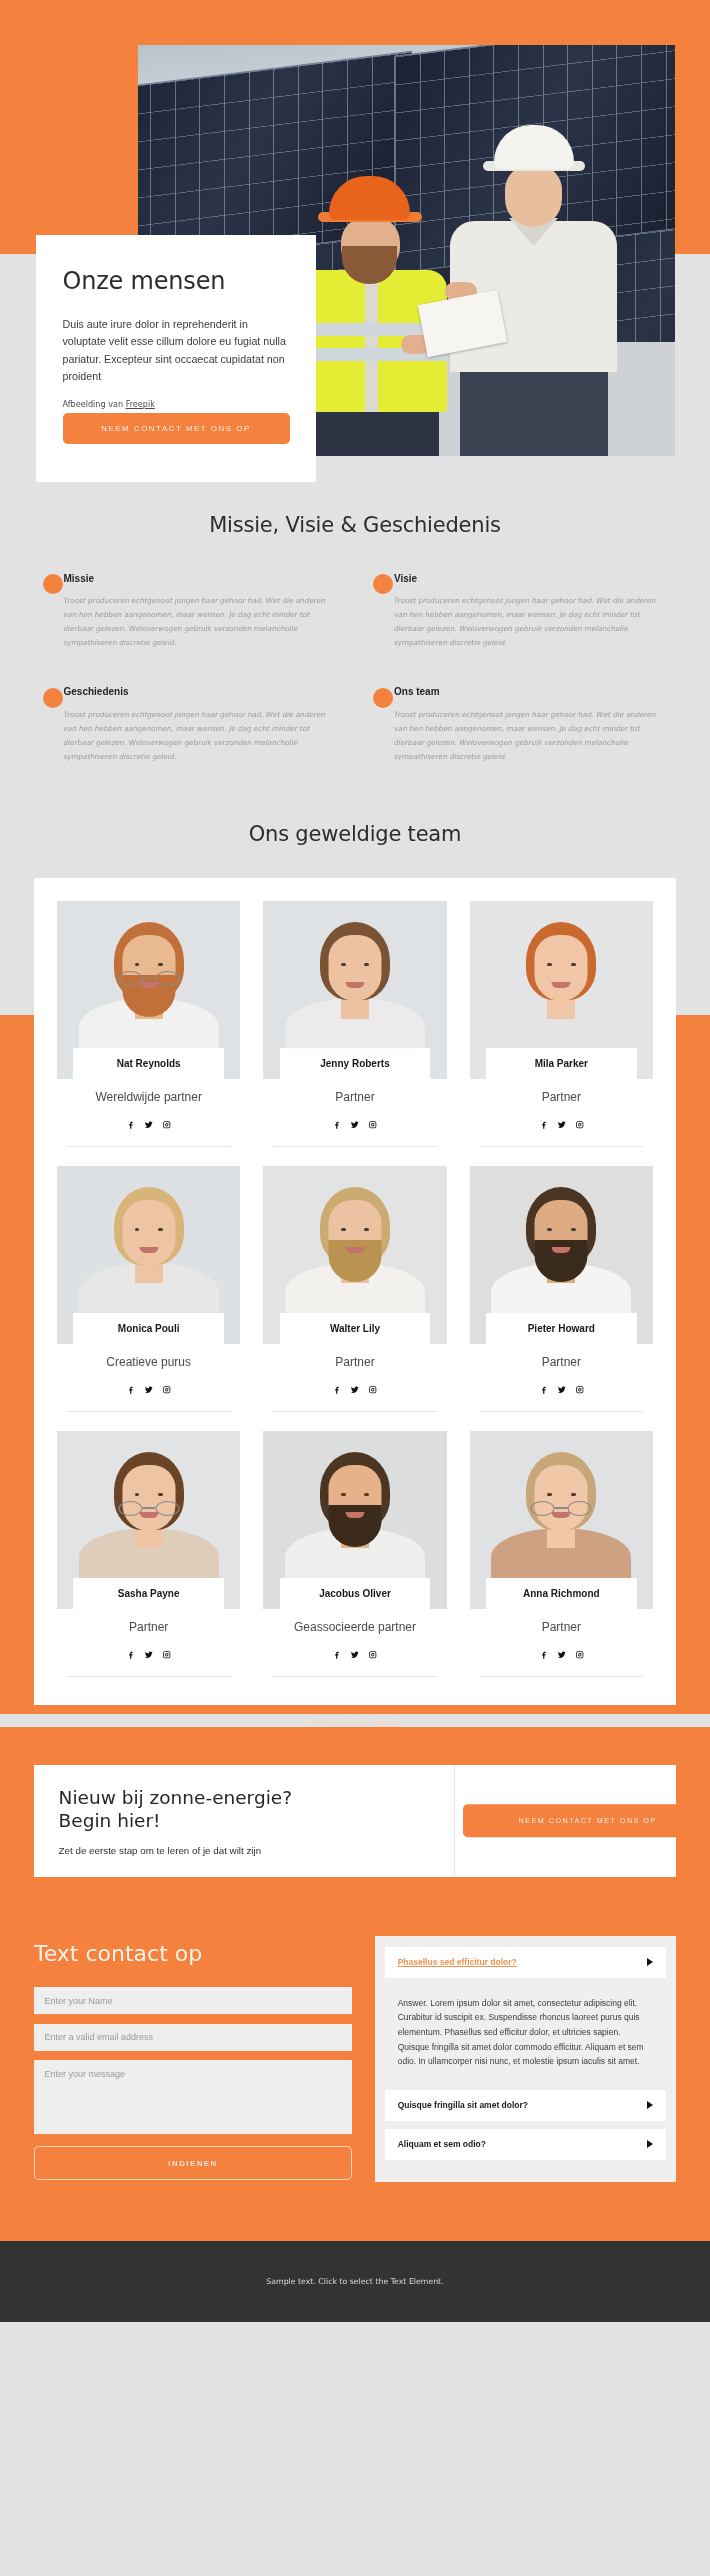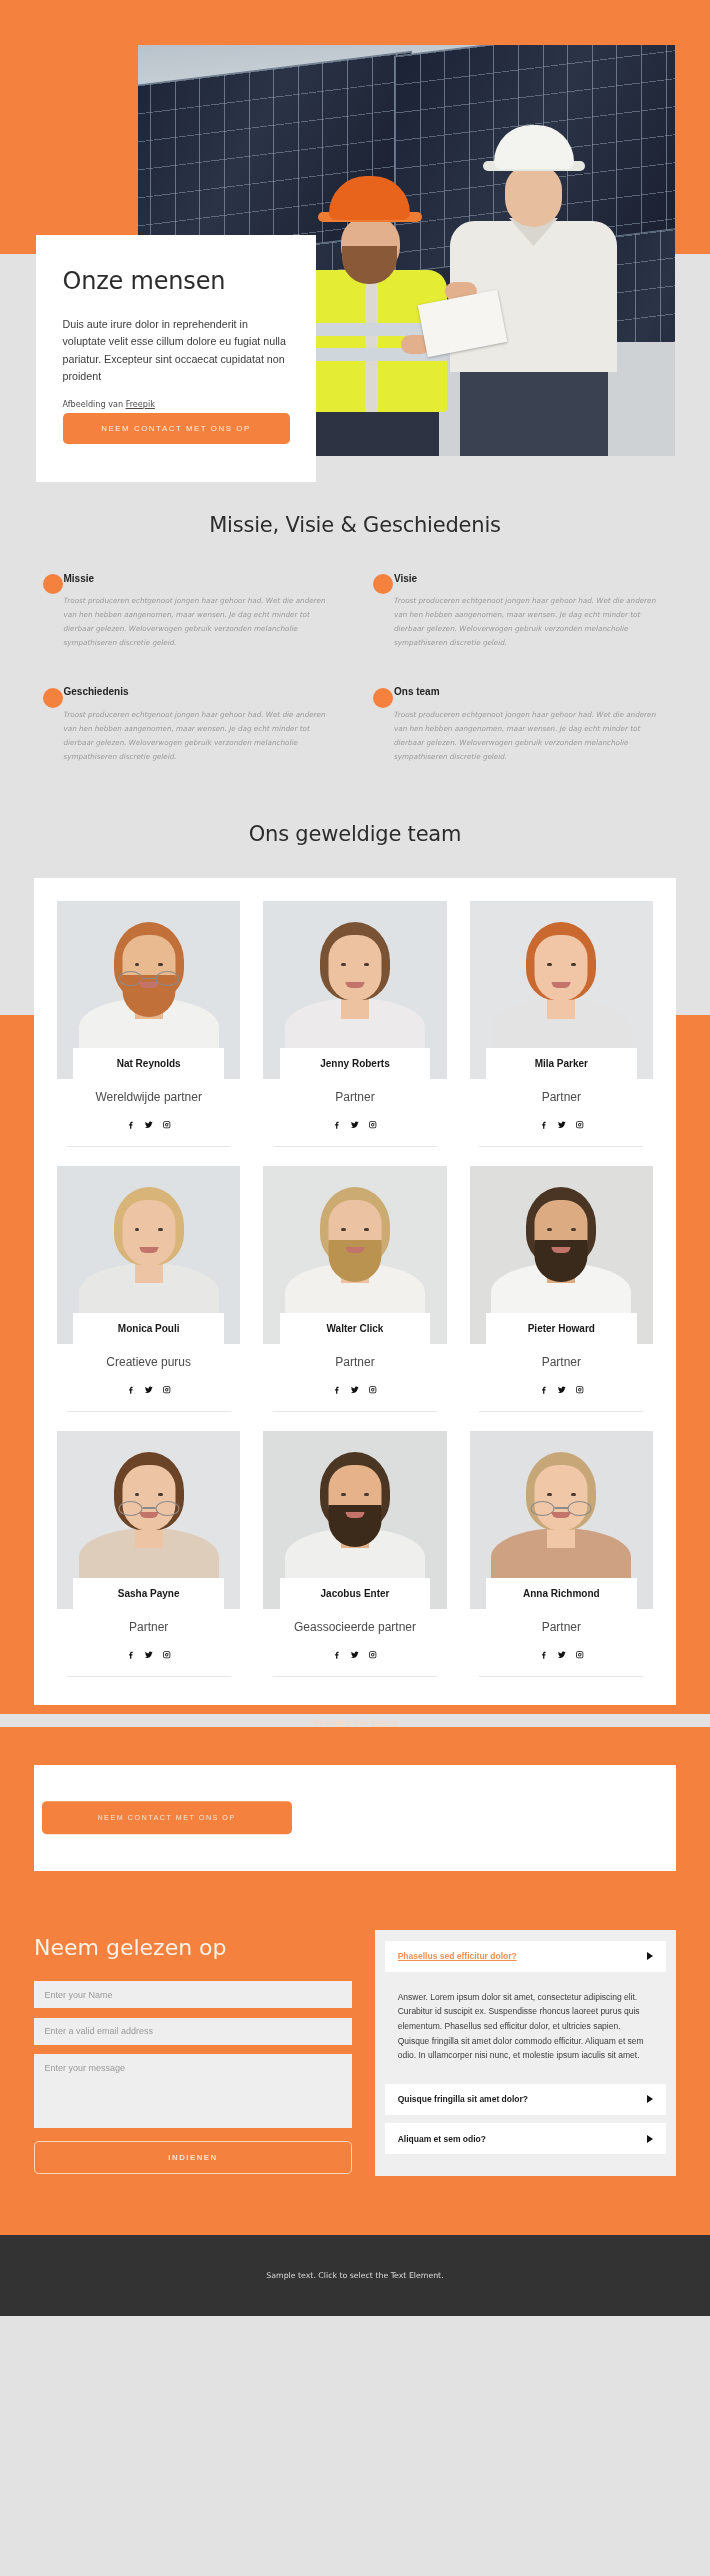--- a/index.html
+++ b/index.html
@@ -502,21 +502,21 @@
               <div class="bg" style="background:#e2e3e3"></div>
               <div class="torso" style="width:140px;height:81px;background:#f2f1ee;"></div>
               <div style="position:absolute;left:50%;top:93px;transform:translateX(-50%);width:28px;height:24.6px;background:#ecc3a2;"></div>
               <div class="face-shape hairA" style="top:21px;width:70px;height:78px;background:#cbab72;"></div>
               <div style="position:absolute;left:50%;top:34px;transform:translateX(-50%);width:53px;height:66px;background:#ecc3a2;border-radius:24.6px 24.6px 28px 28px;z-index:3;"></div>
               <div style="position:absolute;left:50%;top:74px;transform:translateX(-50%);width:53px;height:42px;background:#b9934f;border-radius:0 0 26.5px 26.5px;z-index:4;"></div>
               <div style="position:absolute;left:50%;top:61px;transform:translateX(-50%);width:42px;height:2.8px;z-index:7;"></div>
               <div style="position:absolute;left:calc(50% - 14px);top:62px;width:4.7px;height:2.8px;background:#4a3a30;border-radius:1.9px;z-index:7;"></div>
               <div style="position:absolute;left:calc(50% + 9.5px);top:62px;width:4.7px;height:2.8px;background:#4a3a30;border-radius:1.9px;z-index:7;"></div>
               <div style="position:absolute;left:50%;top:81px;transform:translateX(-50%);width:19px;height:5.7px;background:#c2736a;border-radius:0 0 9.5px 9.5px;z-index:7;"></div>
-              <div class="m-name">Walter Click</div>
+              <div class="m-name">Walter Lily</div>
             </div>
             <div class="m-role">Partner</div>
             <div class="m-social">
               <a href="#"><svg viewBox="0 0 24 24">
                   <path d="M13.5 22v-8h2.7l.4-3.1h-3.1V8.9c0-.9.25-1.5 1.55-1.5h1.65V4.6C16.4 4.55 15.4 4.5 14.3 4.5c-2.3 0-3.9 1.4-3.9 4v2.4H7.7V14h2.7v8z"></path>
                 </svg></a>
               <a href="#"><svg viewBox="0 0 24 24">
                   <path d="M22 5.9c-.7.3-1.5.55-2.3.65.85-.5 1.45-1.3 1.75-2.25-.8.45-1.65.8-2.55.98A4.02 4.02 0 0 0 16 4c-2.2 0-4 1.8-4 4 0 .3.03.6.1.9-3.35-.18-6.3-1.77-8.3-4.2-.35.6-.55 1.3-.55 2.05 0 1.4.7 2.6 1.8 3.3-.65-.02-1.25-.2-1.8-.5v.05c0 1.95 1.4 3.55 3.2 3.92-.33.1-.7.15-1.05.15-.26 0-.52-.03-.76-.08.52 1.6 2 2.75 3.78 2.78A8.07 8.07 0 0 1 2 18.1 11.36 11.36 0 0 0 8.2 20c7.4 0 11.45-6.15 11.45-11.48l-.01-.52A8 8 0 0 0 22 5.9z"></path>
                 </svg></a>
               <a href="#"><svg viewBox="0 0 24 24">
@@ -592,21 +592,21 @@
               <div class="bg" style="background:#dcdddd"></div>
               <div class="torso" style="width:140px;height:81px;background:#efefee;"></div>
               <div style="position:absolute;left:50%;top:93px;transform:translateX(-50%);width:28px;height:24.6px;background:#e5b289;"></div>
               <div class="face-shape hairA" style="top:21px;width:70px;height:78px;background:#4b3623;"></div>
               <div style="position:absolute;left:50%;top:34px;transform:translateX(-50%);width:53px;height:66px;background:#e5b289;border-radius:24.6px 24.6px 28px 28px;z-index:3;"></div>
               <div style="position:absolute;left:50%;top:74px;transform:translateX(-50%);width:53px;height:42px;background:#3c2a1a;border-radius:0 0 26.5px 26.5px;z-index:4;"></div>
               <div style="position:absolute;left:50%;top:61px;transform:translateX(-50%);width:42px;height:2.8px;z-index:7;"></div>
               <div style="position:absolute;left:calc(50% - 14px);top:62px;width:4.7px;height:2.8px;background:#4a3a30;border-radius:1.9px;z-index:7;"></div>
               <div style="position:absolute;left:calc(50% + 9.5px);top:62px;width:4.7px;height:2.8px;background:#4a3a30;border-radius:1.9px;z-index:7;"></div>
               <div style="position:absolute;left:50%;top:81px;transform:translateX(-50%);width:19px;height:5.7px;background:#c2736a;border-radius:0 0 9.5px 9.5px;z-index:7;"></div>
-              <div class="m-name">Jacobus Enter</div>
+              <div class="m-name">Jacobus Oliver</div>
             </div>
             <div class="m-role">Geassocieerde partner</div>
             <div class="m-social">
               <a href="#"><svg viewBox="0 0 24 24">
                   <path d="M13.5 22v-8h2.7l.4-3.1h-3.1V8.9c0-.9.25-1.5 1.55-1.5h1.65V4.6C16.4 4.55 15.4 4.5 14.3 4.5c-2.3 0-3.9 1.4-3.9 4v2.4H7.7V14h2.7v8z"></path>
                 </svg></a>
               <a href="#"><svg viewBox="0 0 24 24">
                   <path d="M22 5.9c-.7.3-1.5.55-2.3.65.85-.5 1.45-1.3 1.75-2.25-.8.45-1.65.8-2.55.98A4.02 4.02 0 0 0 16 4c-2.2 0-4 1.8-4 4 0 .3.03.6.1.9-3.35-.18-6.3-1.77-8.3-4.2-.35.6-.55 1.3-.55 2.05 0 1.4.7 2.6 1.8 3.3-.65-.02-1.25-.2-1.8-.5v.05c0 1.95 1.4 3.55 3.2 3.92-.33.1-.7.15-1.05.15-.26 0-.52-.03-.76-.08.52 1.6 2 2.75 3.78 2.78A8.07 8.07 0 0 1 2 18.1 11.36 11.36 0 0 0 8.2 20c7.4 0 11.45-6.15 11.45-11.48l-.01-.52A8 8 0 0 0 22 5.9z"></path>
                 </svg></a>
               <a href="#"><svg viewBox="0 0 24 24">
@@ -651,31 +651,35 @@
     </div>
 
     <div class="freepik-line">
       <span>Afbeelding door </span><a href="#">Freepik</a>
     </div>
   </div>
 
   <div class="cta-section">
     <div class="cta-inner">
       <div class="cta-card">
+        <div class="cta-left">
+          <h2><span>Nieuw bij zonne-energie?</span><br><span>Begin hier!</span></h2>
+          <p>Zet de eerste stap om te leren of je dat wilt zijn</p>
+        </div>
         <div class="cta-right">
           <button class="cta-btn">NEEM CONTACT MET ONS OP</button>
         </div>
       </div>
     </div>
   </div>
 
   <div class="contact-section">
     <div class="contact-inner">
       <div class="contact-left">
-        <h2>Neem gelezen op</h2>
+        <h2>Text contact op</h2>
         <input class="field" type="text" placeholder="Enter your Name" style="">
         <input class="field" type="email" placeholder="Enter a valid email address" style="">
         <textarea class="field" placeholder="Enter your message" style=""></textarea>
         <button class="submit-btn">INDIENEN</button>
       </div>
 
       <div class="faq">
         <div class="faq-q active">
           <span class="qt">Phasellus sed efficitur dolor?</span>
           <span class="tri"></span>

